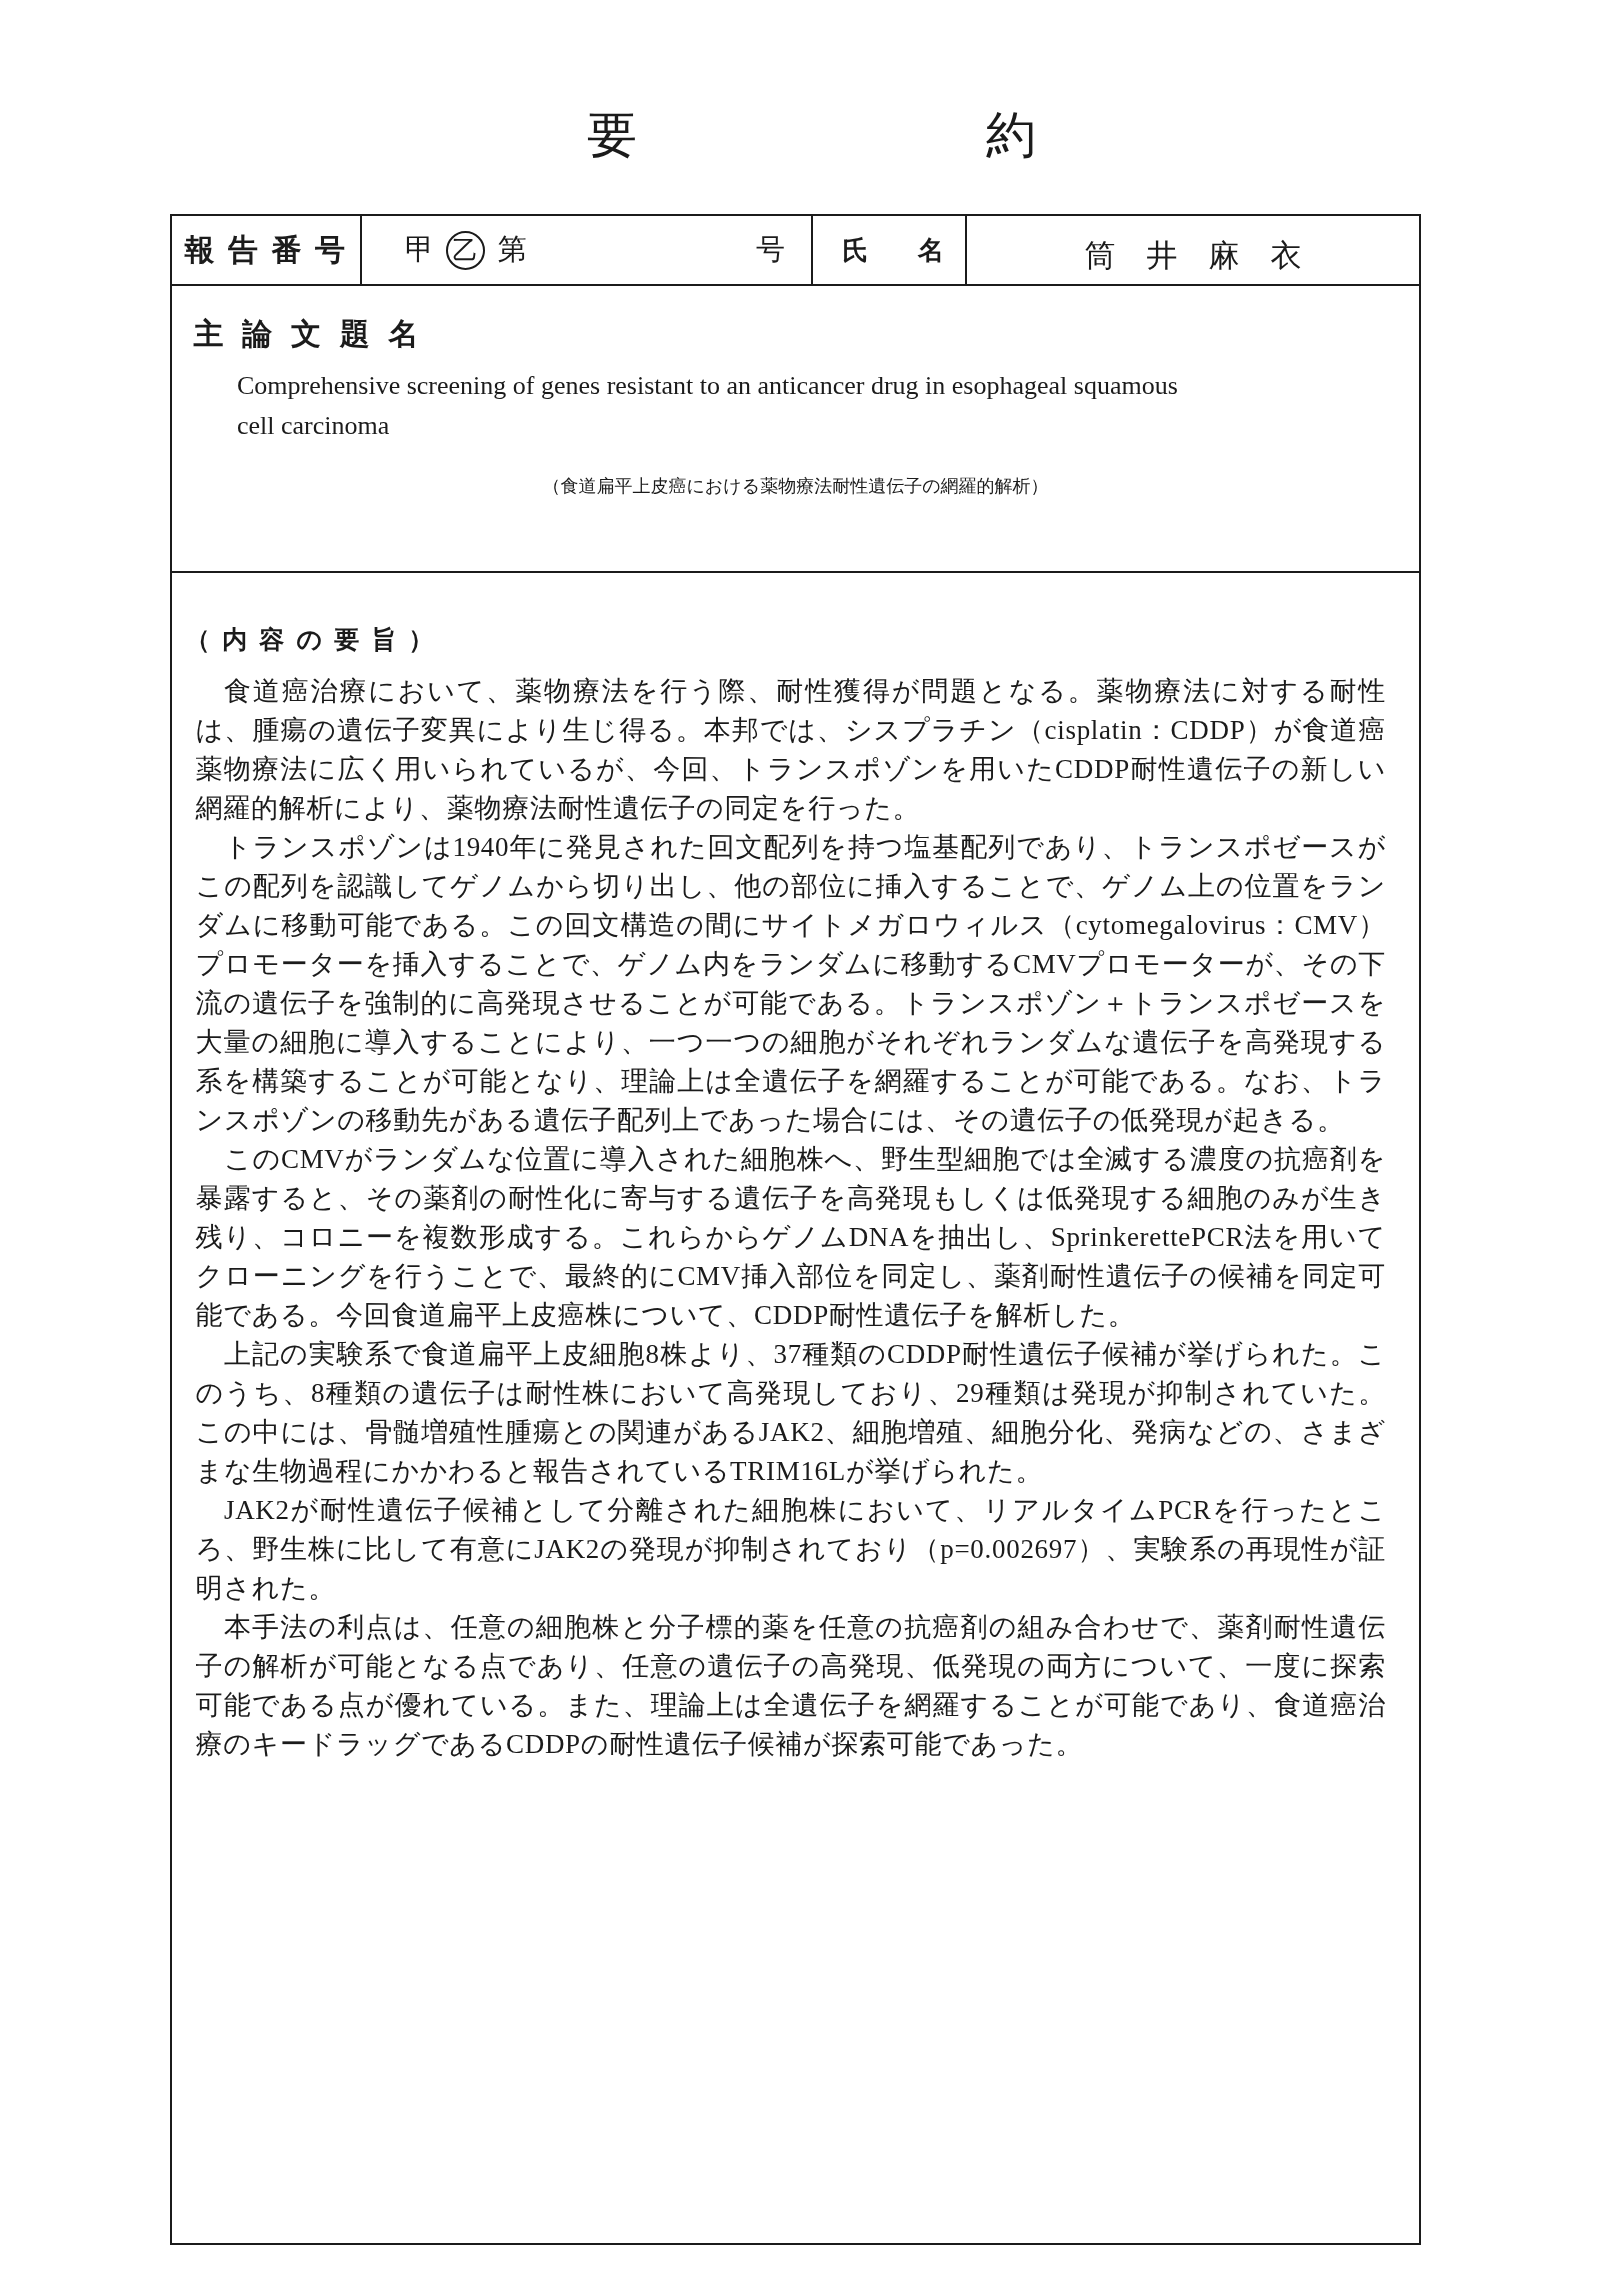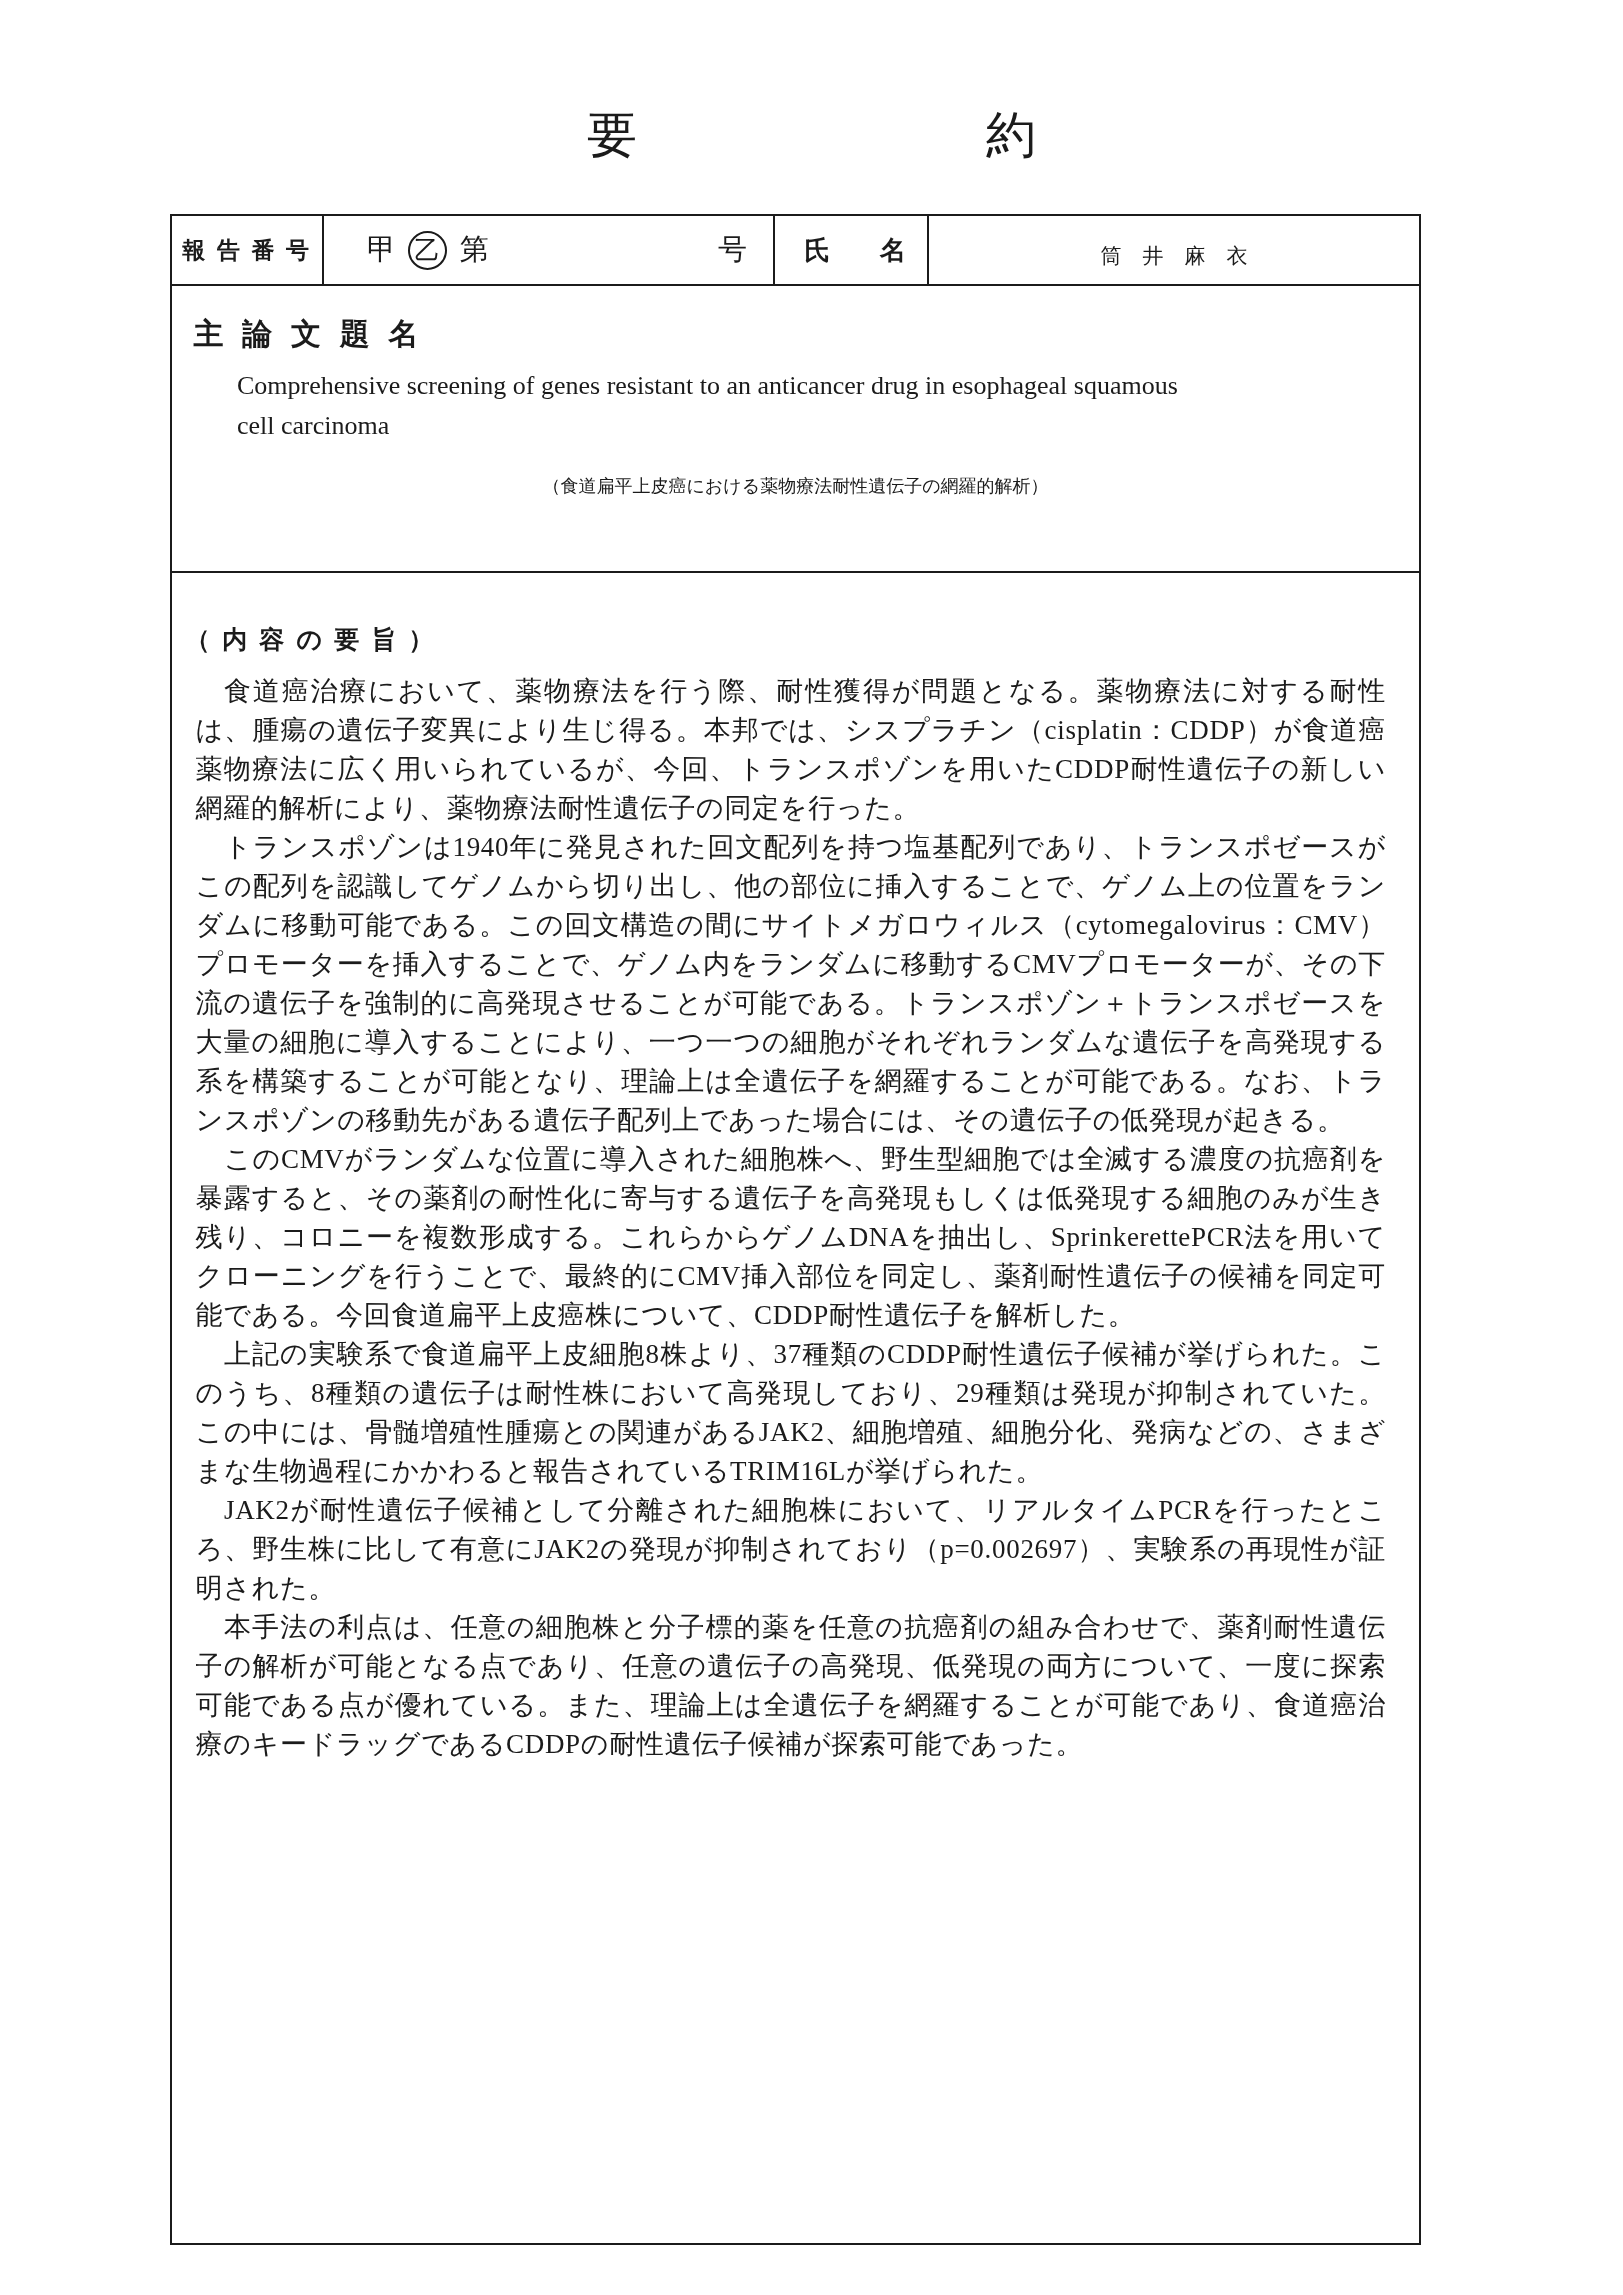--- a/index.html
+++ b/index.html
@@ -24,24 +24,24 @@
     border:2.6px solid #1b1b1b;
     display:flex; flex-direction:column;
   }
   .row1 {
     height:70px; flex:0 0 70px;
     border-bottom:2px solid #1b1b1b;
     display:flex; align-items:stretch;
   }
   .cell { display:flex; align-items:center; }
   .cell-report-label {
-    width:152px; border-right:2px solid #1b1b1b;
+    width:190px; border-right:2px solid #1b1b1b;
     justify-content:center;
     font-family:"Liberation Sans","DejaVu Sans",sans-serif;
-    font-weight:bold; font-size:23px; letter-spacing:2.6px;
+    font-weight:bold; font-size:30px; letter-spacing:2.6px;
   }
   .cell-number {
     width:451px; border-right:2px solid #1b1b1b;
     padding:0 26px 0 43px;
     font-size:29px;
   }
   .cell-number .kou { margin-right:11.8px; }
   .otsu-circle {
     display:inline-flex; align-items:center; justify-content:center;
     width:39px; height:39px; border:2px solid #1b1b1b; border-radius:50%;
@@ -51,21 +51,21 @@
   .cell-number .spacer { flex:1; }
   .cell-name-label {
     width:154px; border-right:2px solid #1b1b1b;
     justify-content:center;
     font-family:"Liberation Sans","DejaVu Sans",sans-serif;
     font-weight:bold; font-size:26px; letter-spacing:11.8px;
     padding-left:20px;
   }
   .cell-name-value {
     flex:1; justify-content:center;
-    font-size:21px;
+    font-size:31px;
     margin-top:12px;
   }
   .row2 {
     flex:0 0 287px; height:287px;
     border-bottom:2px solid #1b1b1b;
     position:relative;
   }
   .thesis-label {
     position:absolute; top:27.5px; left:21.6px;
     font-family:"Liberation Sans","DejaVu Sans",sans-serif;

